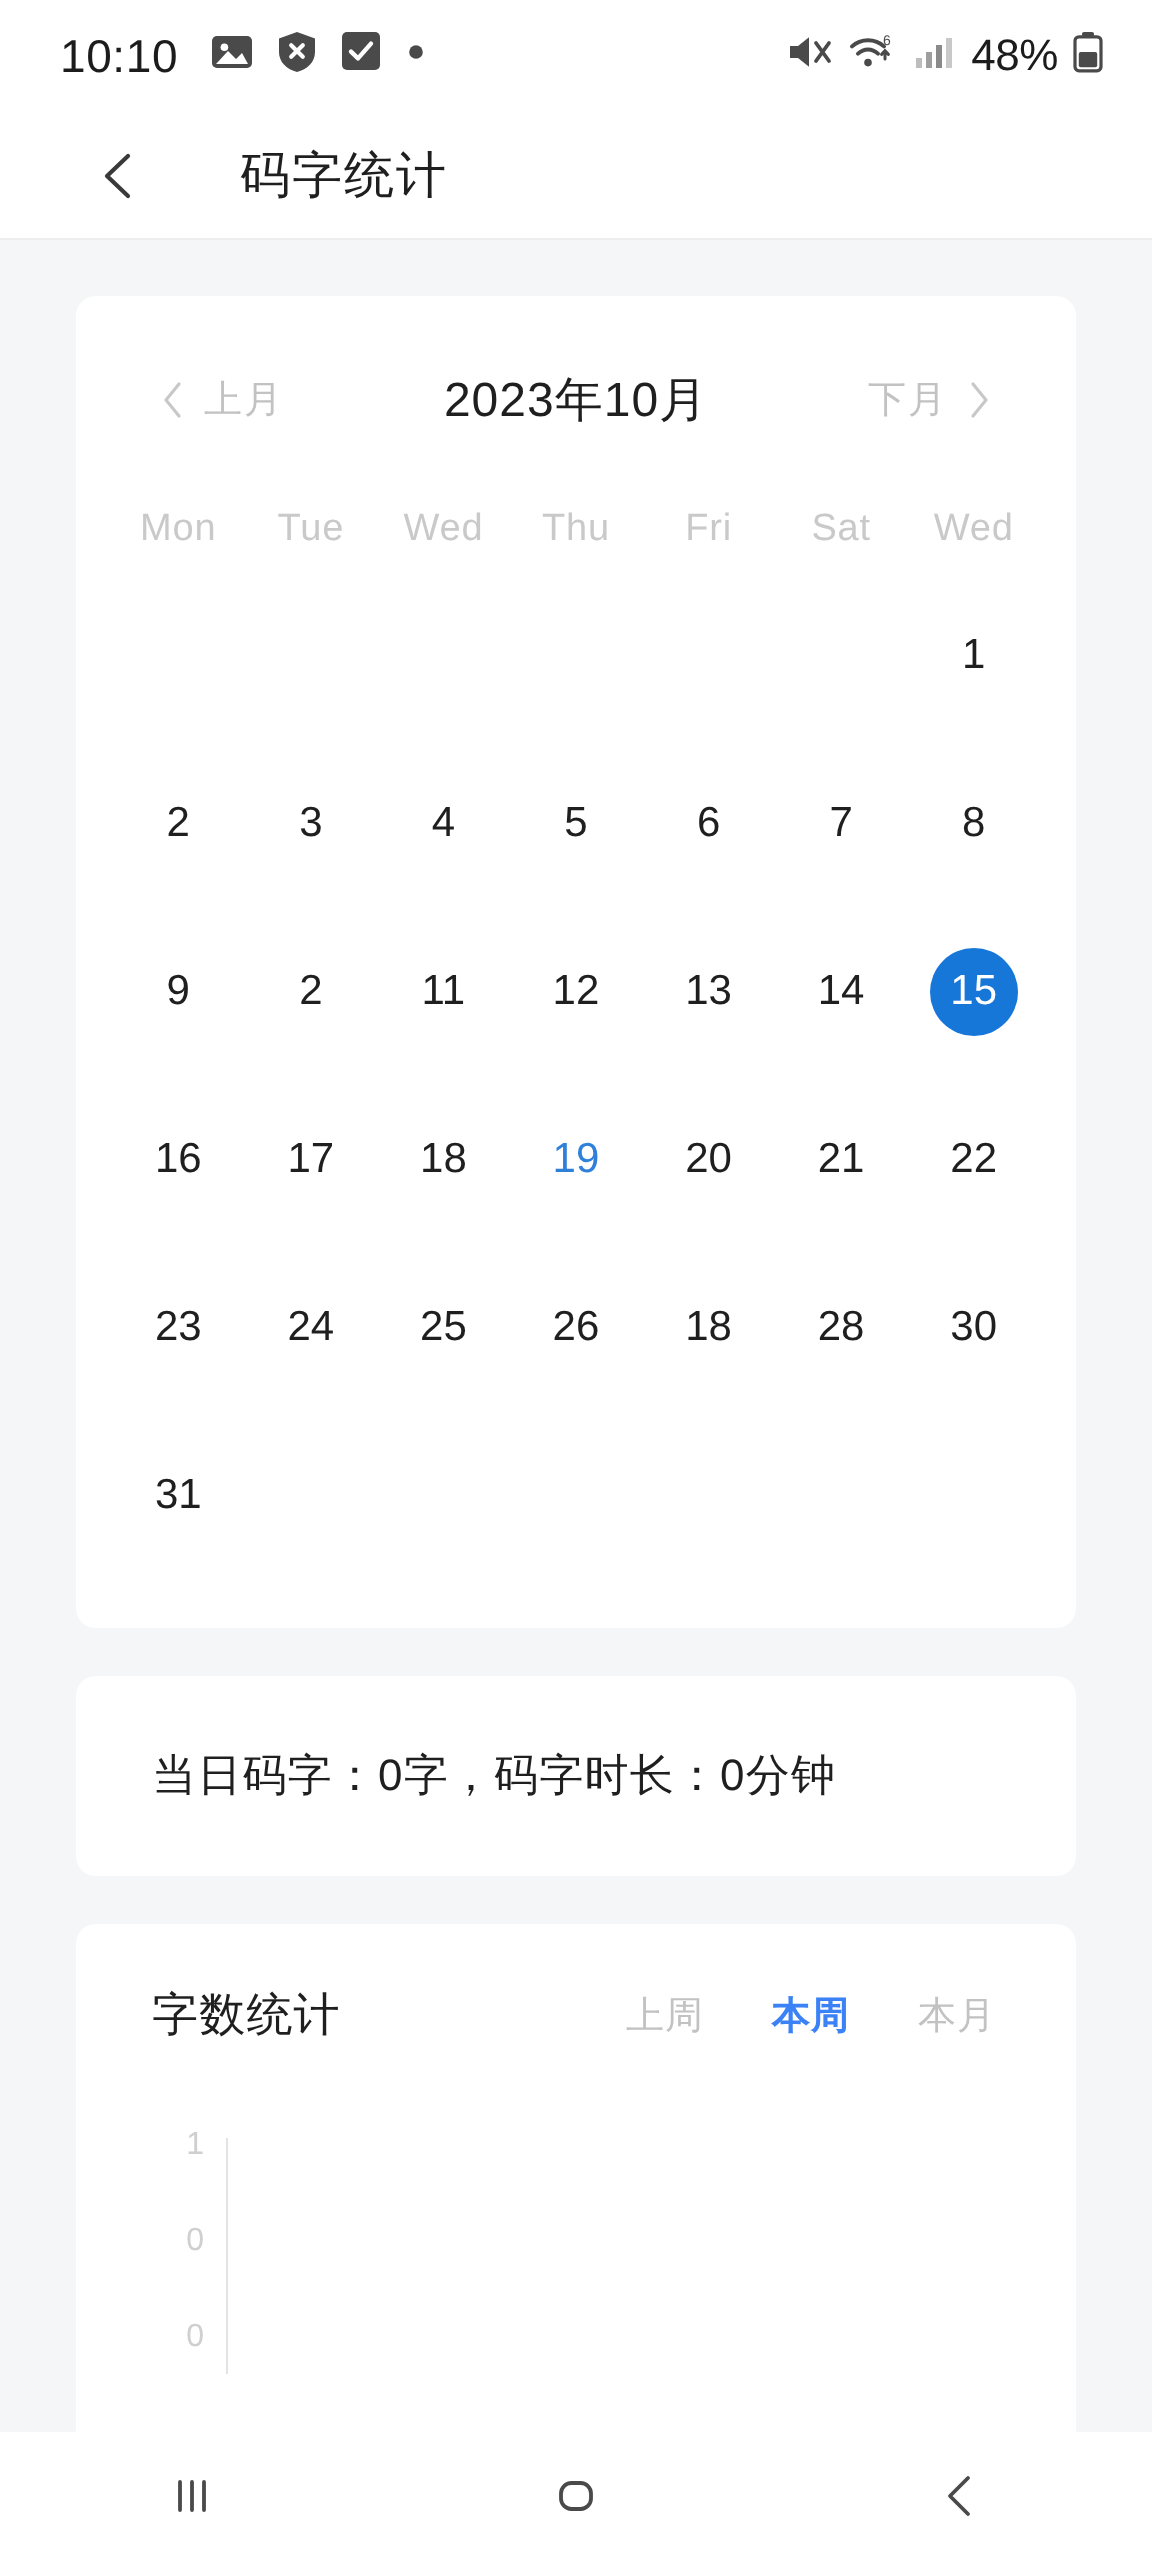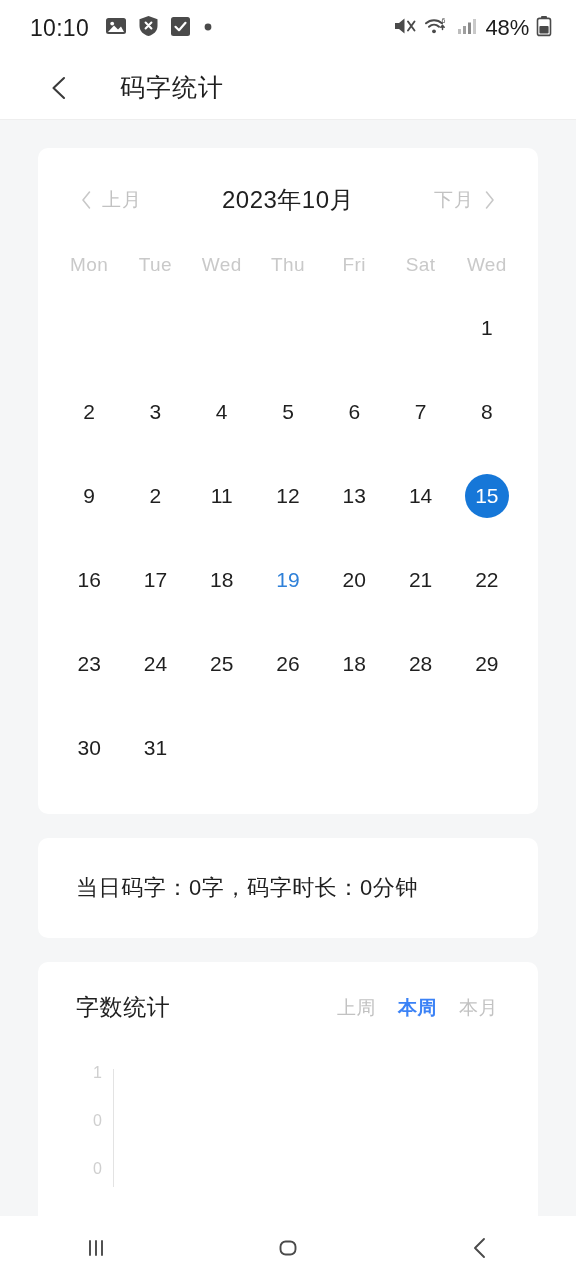--- a/index.html
+++ b/index.html
@@ -182,21 +182,21 @@
     font-family: Liberation Mono, monospace;
   }
   #chart-title {
     font-size: 23px;
     color: #1f1f1f;
     letter-spacing: 0.6px;
   }
   #range-tabs {
     display: flex;
     align-items: center;
-    gap: 22px;
+    gap: 34px;
   }
   .range-tab {
     font-size: 19px;
     color: #c2c2c2;
     cursor: pointer;
     letter-spacing: 0.5px;
   }
   .range-tab.active {
     color: #3b82f6;
     font-weight: 700;
@@ -455,23 +455,20 @@
         <div class="day-cell">
           <span class="day-num">26</span>
         </div>
         <div class="day-cell">
           <span class="day-num">18</span>
         </div>
         <div class="day-cell">
           <span class="day-num">28</span>
         </div>
         <div class="day-cell">
-          <span class="day-num">29</span>
-        </div>
-        <div class="day-cell">
           <span class="day-num">30</span>
         </div>
         <div class="day-cell">
           <span class="day-num">31</span>
         </div>
       </div>
   </div>
 
   <div class="card" id="stat-card">
     <div id="stat-text">当日码字：0字，码字时长：0分钟</div>

